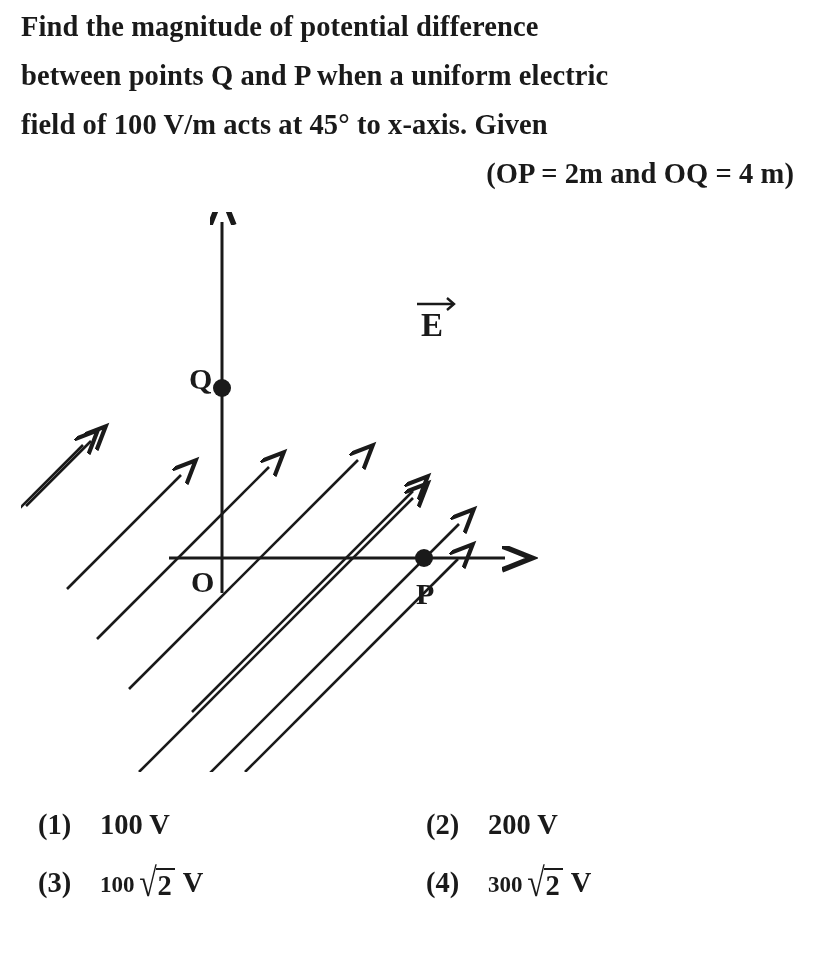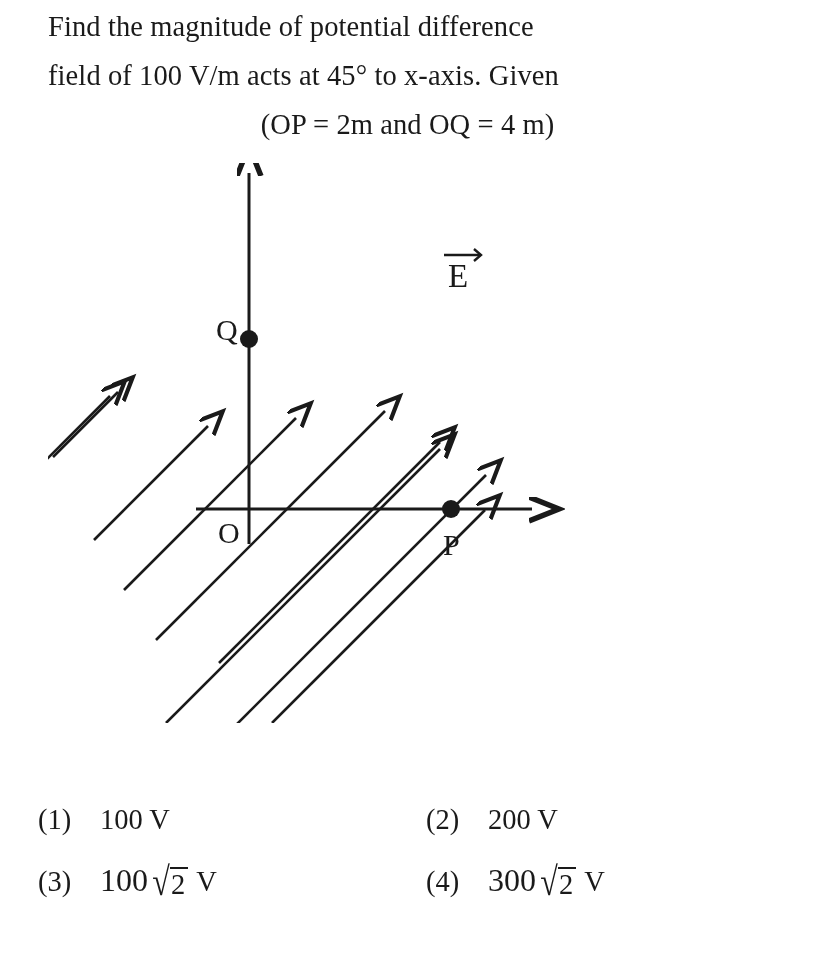--- a/index.html
+++ b/index.html
@@ -13,32 +13,33 @@
     font-family: "Liberation Serif", serif;
     color: #1a1a1a;
     position: relative;
     overflow: hidden;
   }
   .page {
     width: 815px;
     height: 911px;
     position: relative;
     box-sizing: border-box;
-    padding: 0 48px;
+    padding: 0 21px;
+    font-weight: bold;
   }
   .question {
     font-size: 28.5px;
     line-height: 1.72;
     text-align: justify;
     text-justify: inter-word;
     padding-top: 2px;
     letter-spacing: 0.1px;
   }
   .question-last-line {
-    text-align: center;
+    text-align: right;
   }
   .figure-wrap {
     position: relative;
     width: 100%;
     height: 560px;
     margin-top: 14px;
   }
   .figure-wrap svg {
     position: absolute;
     left: 0;
@@ -67,21 +68,21 @@
     flex: none;
   }
   .opt-val {
     white-space: nowrap;
   }
   .rad-expr {
     display: inline-flex;
     align-items: baseline;
     white-space: nowrap;
   }
-  .rad-coeff { font-size: 32px; }
+  .rad-coeff { font-size: 23px; }
   .radical {
     display: inline-flex;
     align-items: flex-start;
     position: relative;
     margin: 0 1px 0 2px;
     transform: translateY(4px);
   }
   .radical .sign {
     font-size: 40px;
     line-height: 0.62;
@@ -98,20 +99,21 @@
   }
   .unit { margin-left: 7px; }
 </style>
 </head>
 <body>
 
 <div class="page">
 
   <div class="question">
     <div>Find the magnitude of potential difference</div>
+    <div>between points Q and P when a uniform electric</div>
     <div>field of 100 V/m acts at 45° to x-axis. Given</div>
     <div class="question-last-line">(OP = 2m and OQ = 4 m)</div>
   </div>
 
   <div class="figure-wrap">
     <svg width="739" height="560" viewBox="0 0 739 560">
       <defs>
         <marker id="arrowF" markerWidth="12" markerHeight="12" refX="1" refY="4" orient="auto">
           <path d="M0,0 L9,4 L0,8" fill="none" stroke="#1a1a1a" stroke-width="1.6"></path>
         </marker>

